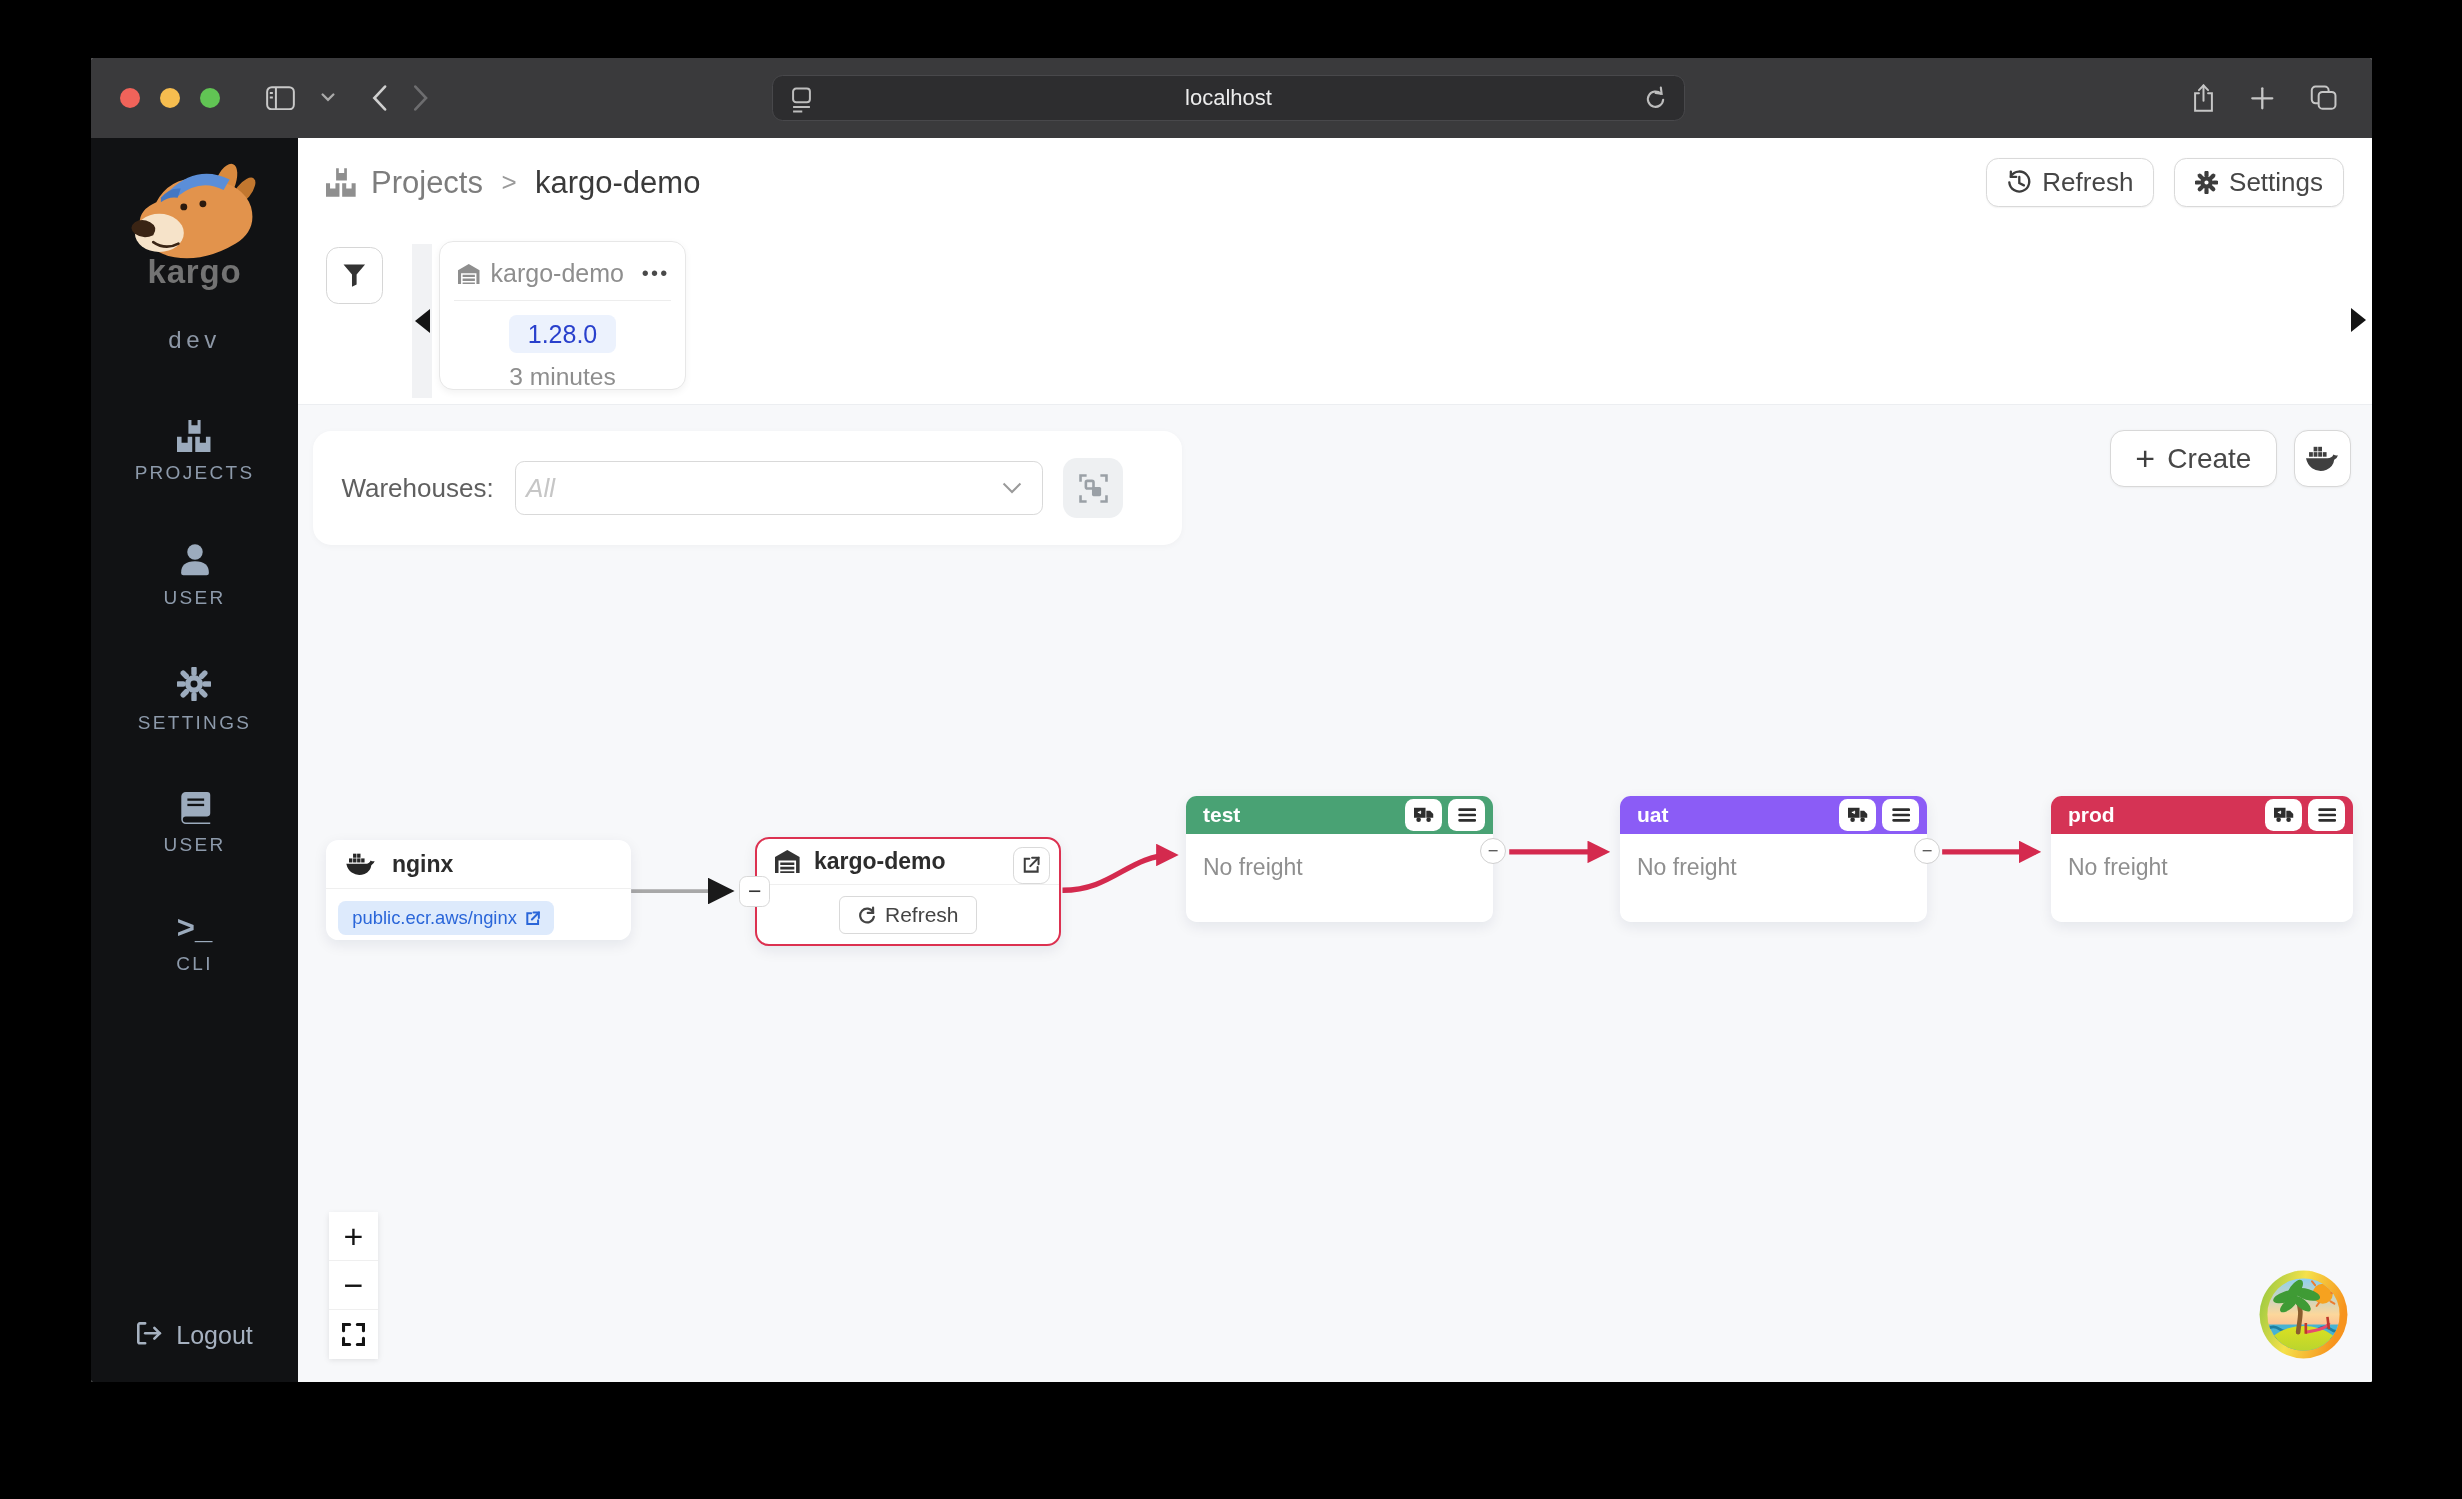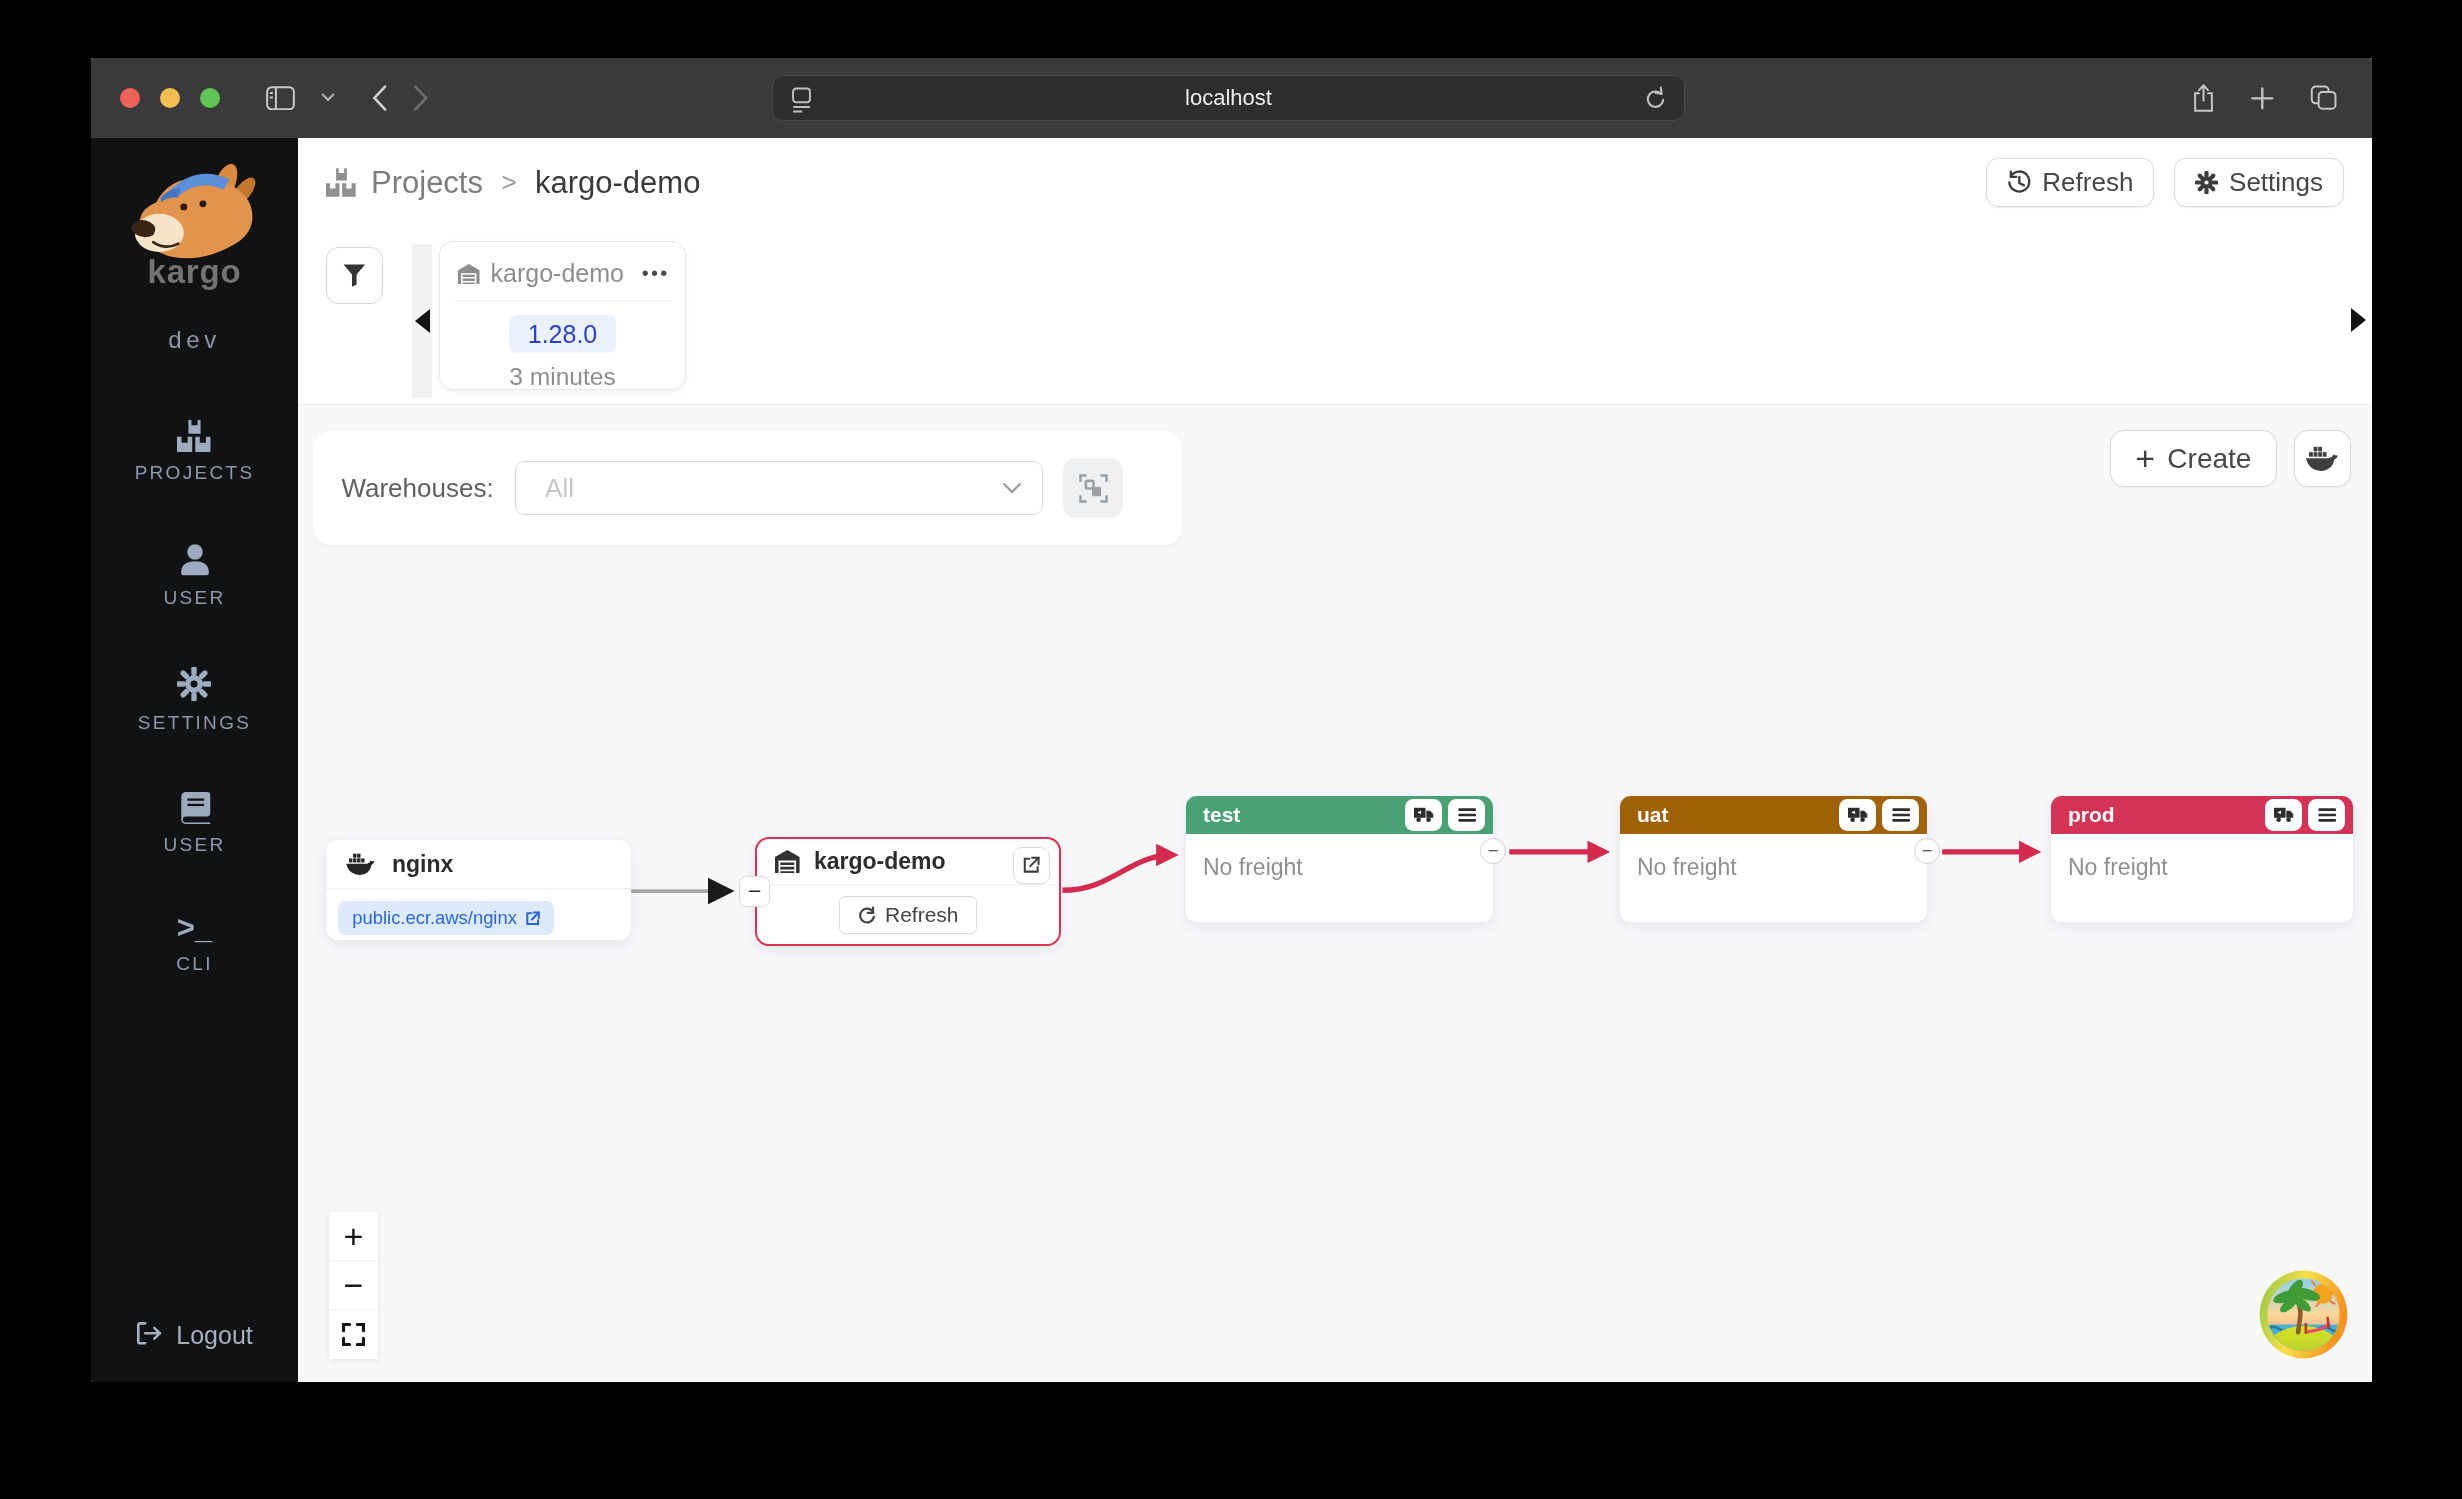--- a/index.html
+++ b/index.html
@@ -55,21 +55,21 @@
   .ver-pill { margin:14px auto 0; width:fit-content; background:#ecf2fd; color:#2940cc; font-size:25px; padding:4.6px 18.4px; border-radius:7.7px; cursor:pointer; }
   .wh-age { margin-top:9.2px; text-align:center; font-size:24.6px; color:#8e8e8e; }
   .strip-next { position:absolute; right:6.1px; top:81px; cursor:pointer; }
 
   
   .canvas { position:absolute; top:266px; left:0; right:0; bottom:0; background:#f7f8fa; border-top:0.8px solid #eceef1; }
   .edges { position:absolute; inset:0; }
 
   .toolbar-card { position:absolute; left:15.4px; top:26px; width:869px; height:114px; background:#fff; border-radius:18.4px; display:flex; align-items:center; padding-left:28px; box-shadow:0 1.5px 6.1px rgba(0,0,0,.03); }
   .toolbar-card .lbl { font-size:26px; color:#5f5f5f; }
-  .wh-select { position:relative; margin-left:21.5px; width:528px; height:54px; border:1.2px solid #d9d9d9; border-radius:9.2px; display:flex; align-items:center; padding-left:29px; cursor:pointer; background:#fff; }
+  .wh-select { position:relative; margin-left:21.5px; width:528px; height:54px; border:1.2px solid #d9d9d9; border-radius:9.2px; display:flex; align-items:center; padding-left:10px; cursor:pointer; background:#fff;font-style:italic; }
   .wh-select .val { font-size:26px; color:#c6c6c6; }
   .wh-select .chev { position:absolute; right:20px; top:20px; color:#9a9a9a; }
   .img-btn { margin-left:20px; width:60px; height:60px; border-radius:14px; background:#eef0f2; display:flex; align-items:center; justify-content:center; color:#9aa0a6; cursor:pointer; }
 
   .create-btn { position:absolute; right:95px; top:25px; height:57px; display:flex; align-items:center; gap:12.3px; background:#fff; border:1.2px solid #d8d8d8; border-radius:14px; padding:0 24.6px; font-size:28px; color:#474747; cursor:pointer; box-shadow:0 0.8px 2.3px rgba(0,0,0,.05); }
   .create-btn .plus { font-size:34px; font-weight:400; color:#3f3f3f; }
   .docker-btn { position:absolute; right:21.5px; top:25px; width:57px; height:57px; background:#fff; border:1.2px solid #d8d8d8; border-radius:14px; display:flex; align-items:center; justify-content:center; color:#3f3f3f; cursor:pointer; box-shadow:0 0.8px 2.3px rgba(0,0,0,.05); }
 
   .node { position:absolute; background:#fff; border-radius:12.3px; box-shadow:0 4.6px 14px rgba(15,30,60,.08); }
   .node-divider { border-top:0.8px solid #efefef; }
@@ -479,21 +479,21 @@
                   </svg>
               </span>
             </div>
           </div>
         </div>
         <div class="stage-body">No freight</div>
         <div class="stage-out">−</div>
       </div>
 
       <div class="node stage-node" style="left:1322px;">
-        <div class="stage-hdr" style="background-color: #a16207;">
+        <div class="stage-hdr" style="background-color: #8b5cf6;">
           <span class="name">uat</span>
           <div class="stage-btns">
             <div class="stage-btn">
               <span style="display:flex;">
                 <svg width="20" height="15.4" viewBox="0 0 26 20" fill="#2d2d2d">
                     <path d="M0 1 H15 V14 H0 Z"></path>
                     <path d="M16 5 H21 L25 9 V14 H16 Z"></path>
                     <circle cx="6" cy="16.5" r="3"></circle>
                     <circle cx="19" cy="16.5" r="3"></circle>
                     <path d="M5 7 H9 M9 7 L7.5 5.2 M9 7 L7.5 8.8" stroke="#fff" stroke-width="1.6" fill="none"></path>

